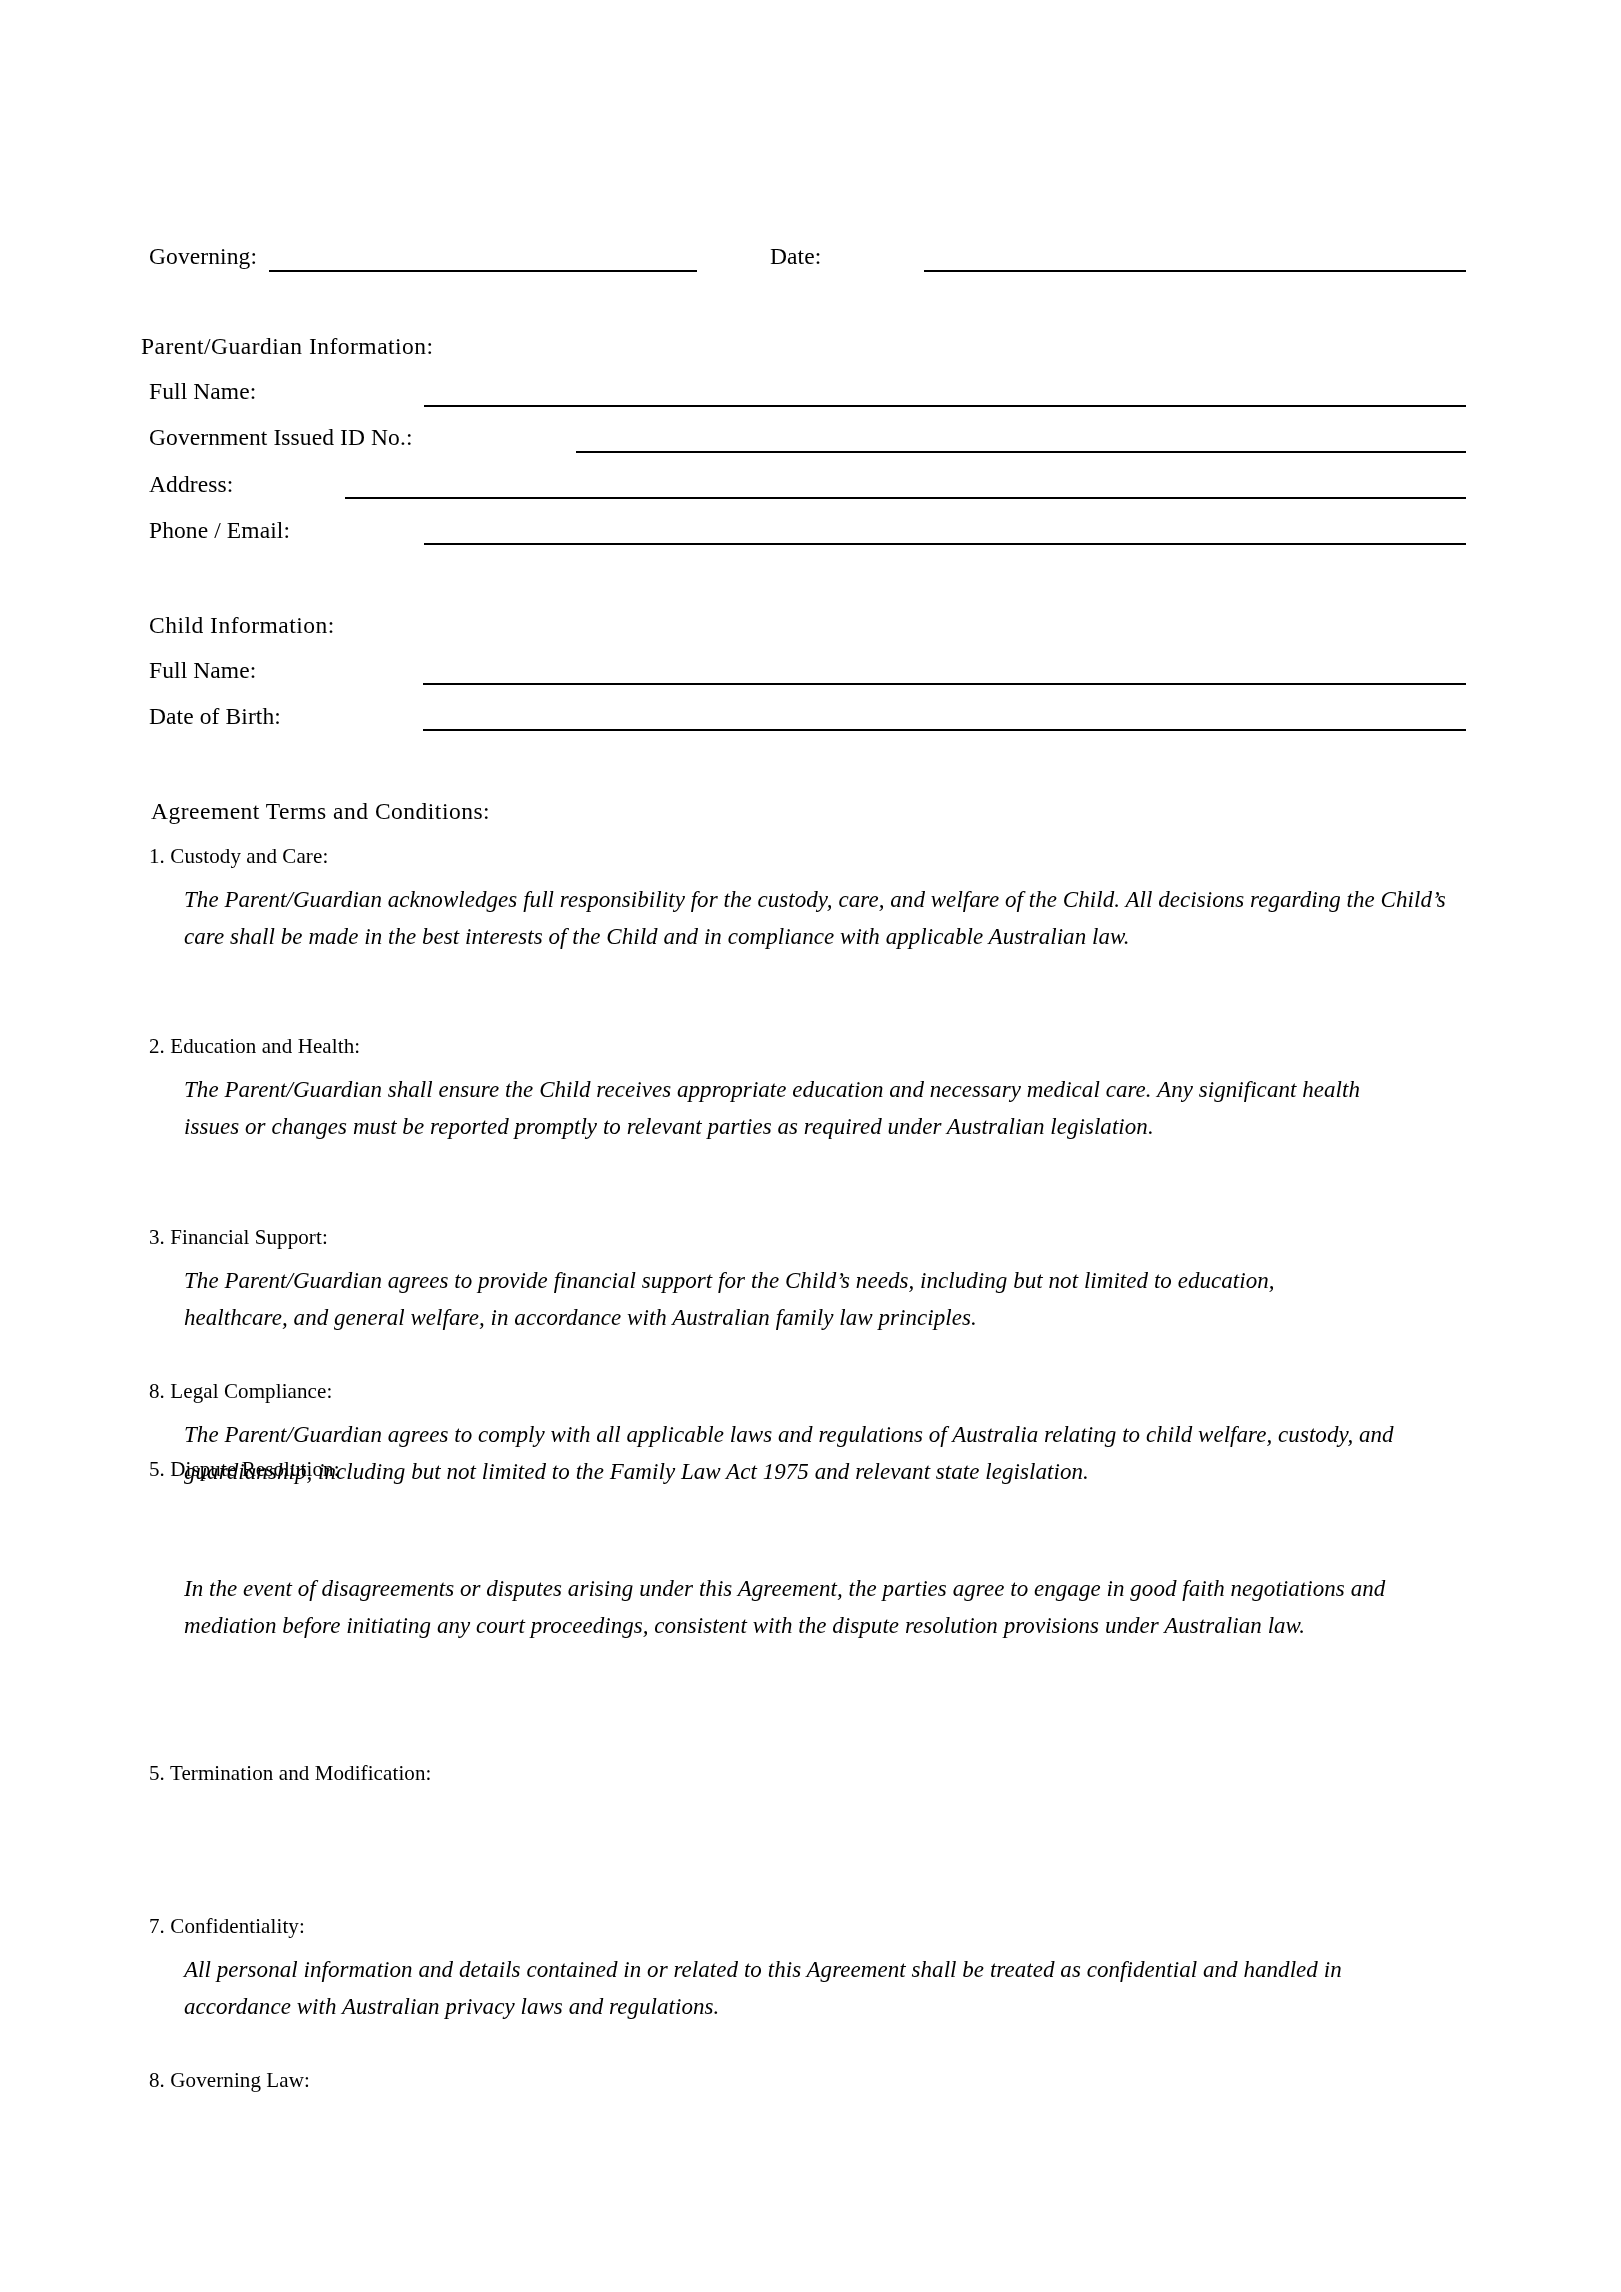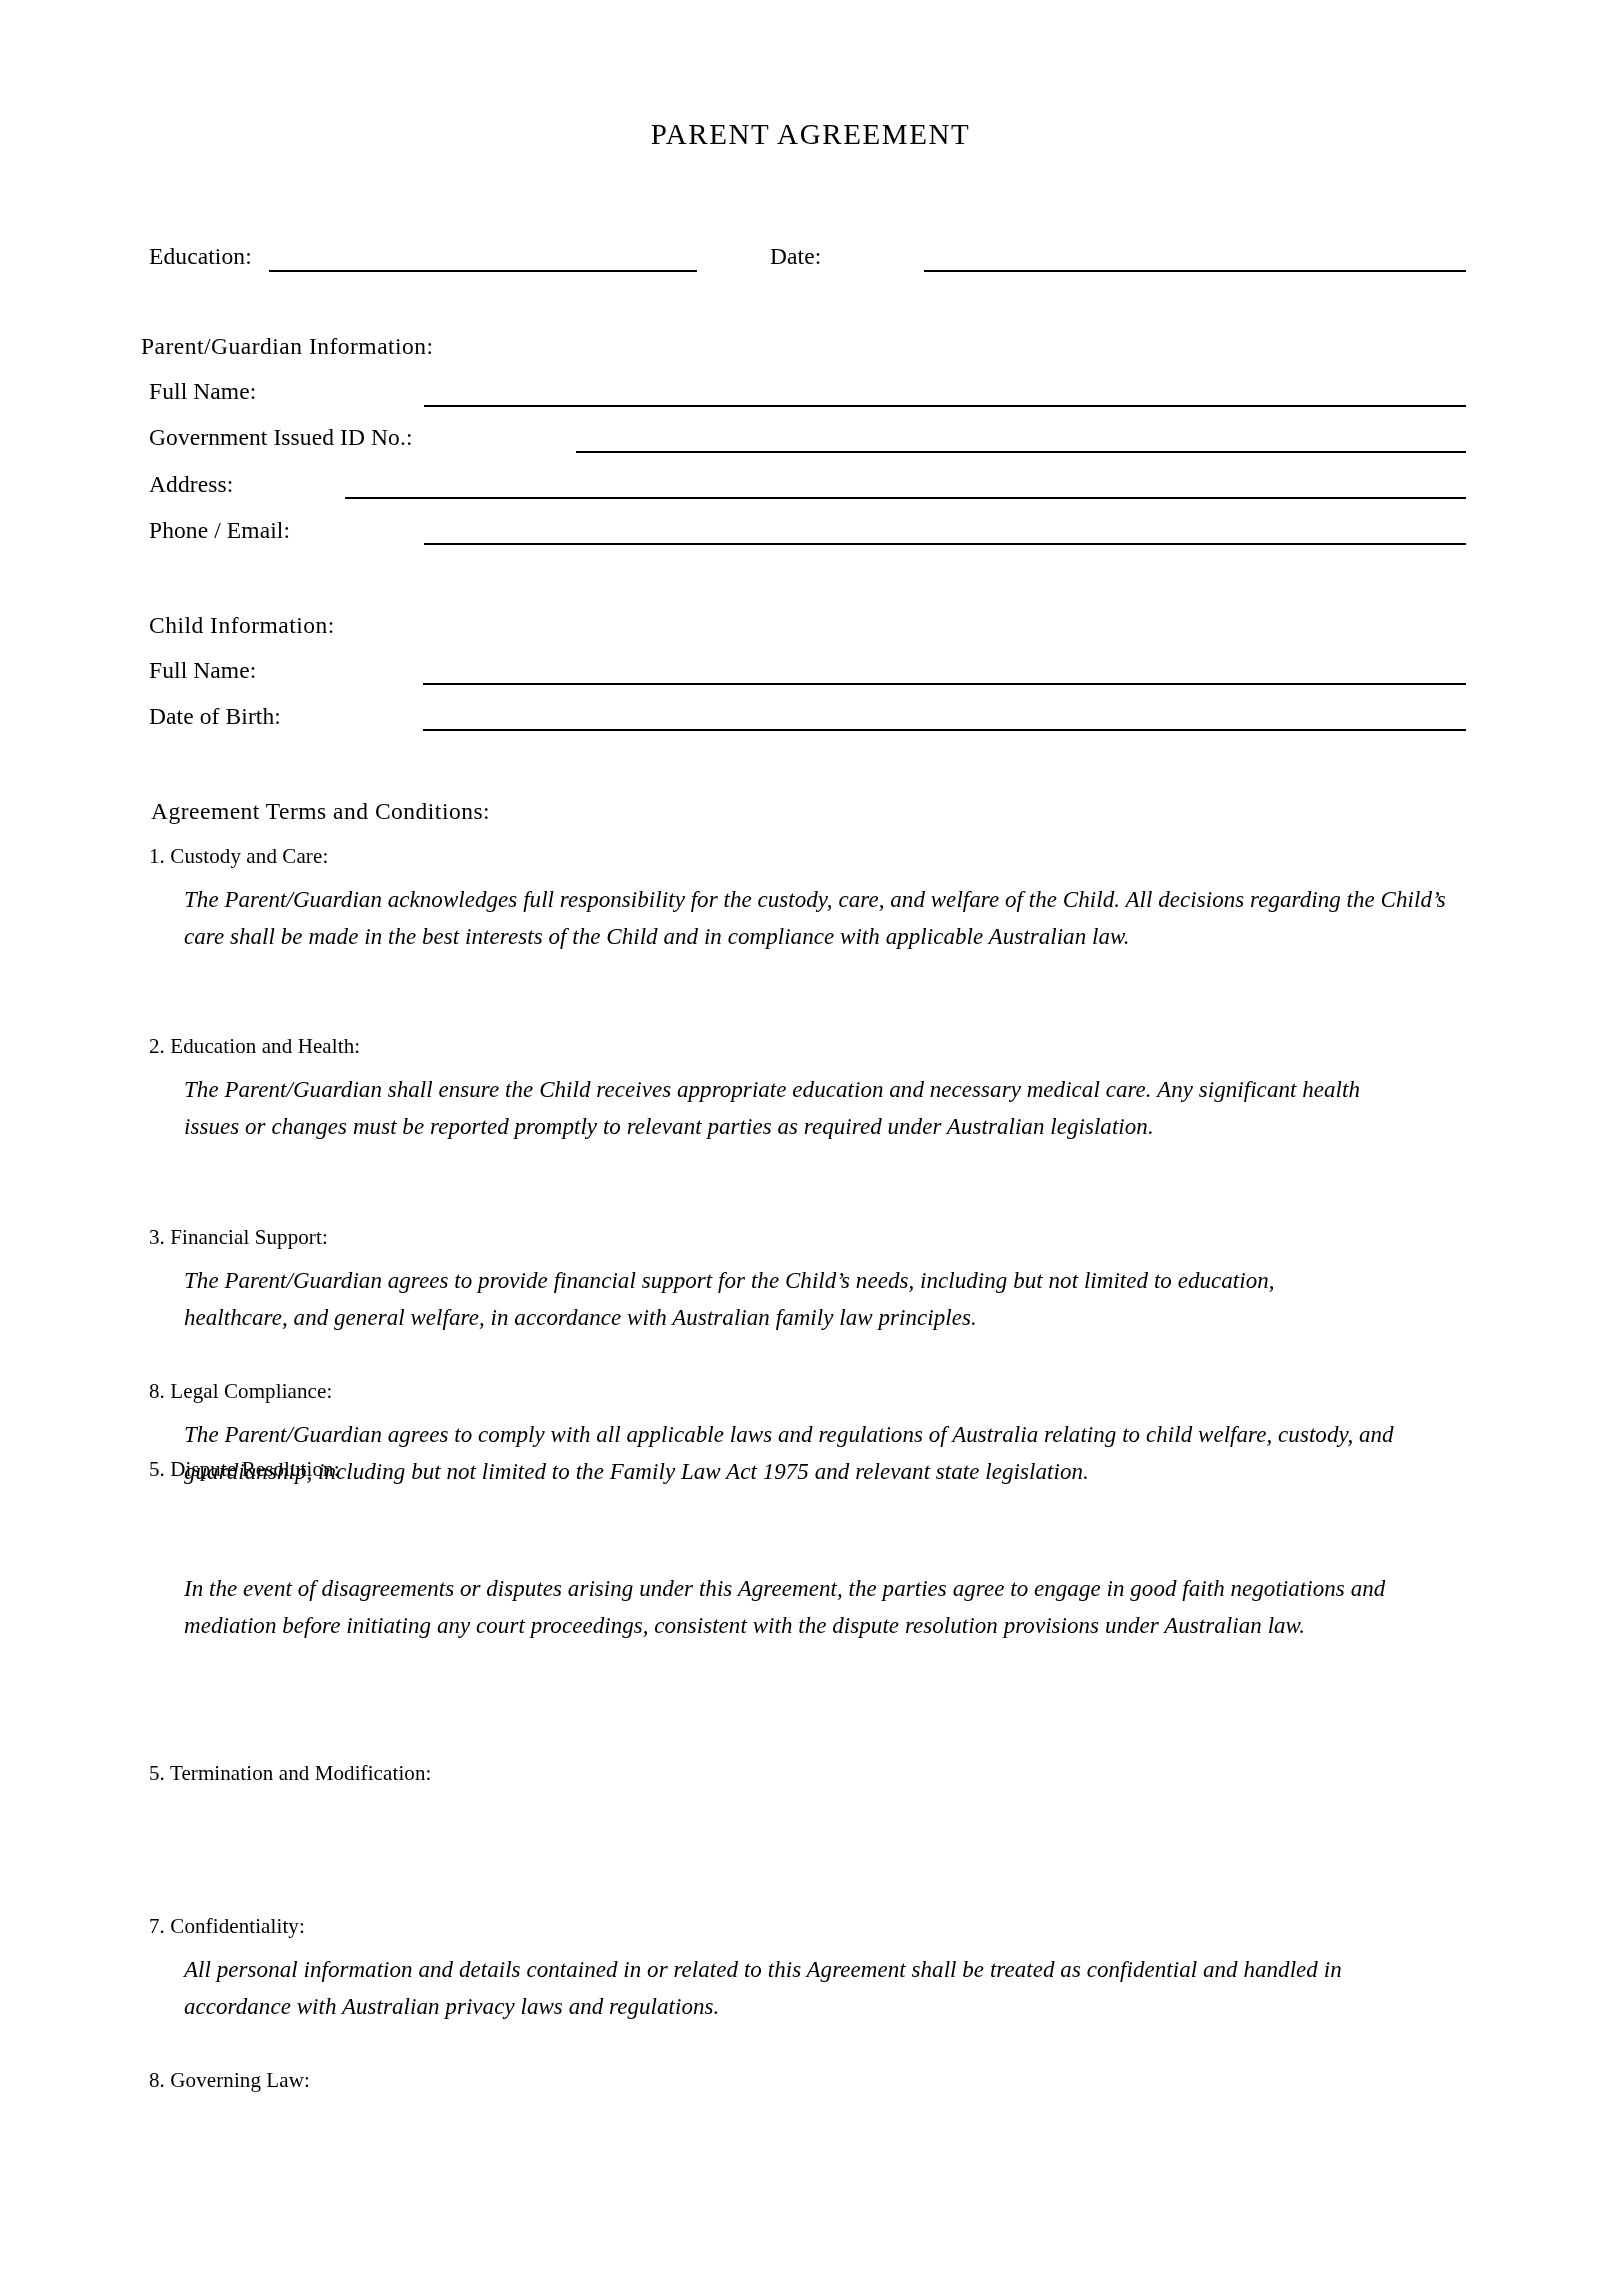--- a/index.html
+++ b/index.html
@@ -74,23 +74,22 @@
     line-height: 1.3;
     white-space: nowrap;
     letter-spacing: 0.1px;
   }
 </style>
 </head>
 <body>
 
 <div class="page">
 
-  <div class="doc-title">PARENT AGREEMENT</div>
 
-  <div class="txt field-label" style="top:241px; left:149px;">Education:</div>
+  <div class="txt field-label" style="top:241px; left:149px;">Governing:</div>
   <div class="rule" style="top:270px; left:269px; width:428px;"></div>
 
   <div class="txt field-label" style="top:241px; left:770px;">Date:</div>
   <div class="rule" style="top:270px; left:924px; width:542px;"></div>
 
   <div class="txt section-head" style="top:331px; left:141px;">Parent/Guardian Information:</div>
 
   <div class="txt field-label" style="top:376px; left:149px;">Full Name:</div>
   <div class="rule" style="top:405px; left:424px; width:1042px;"></div>
 

